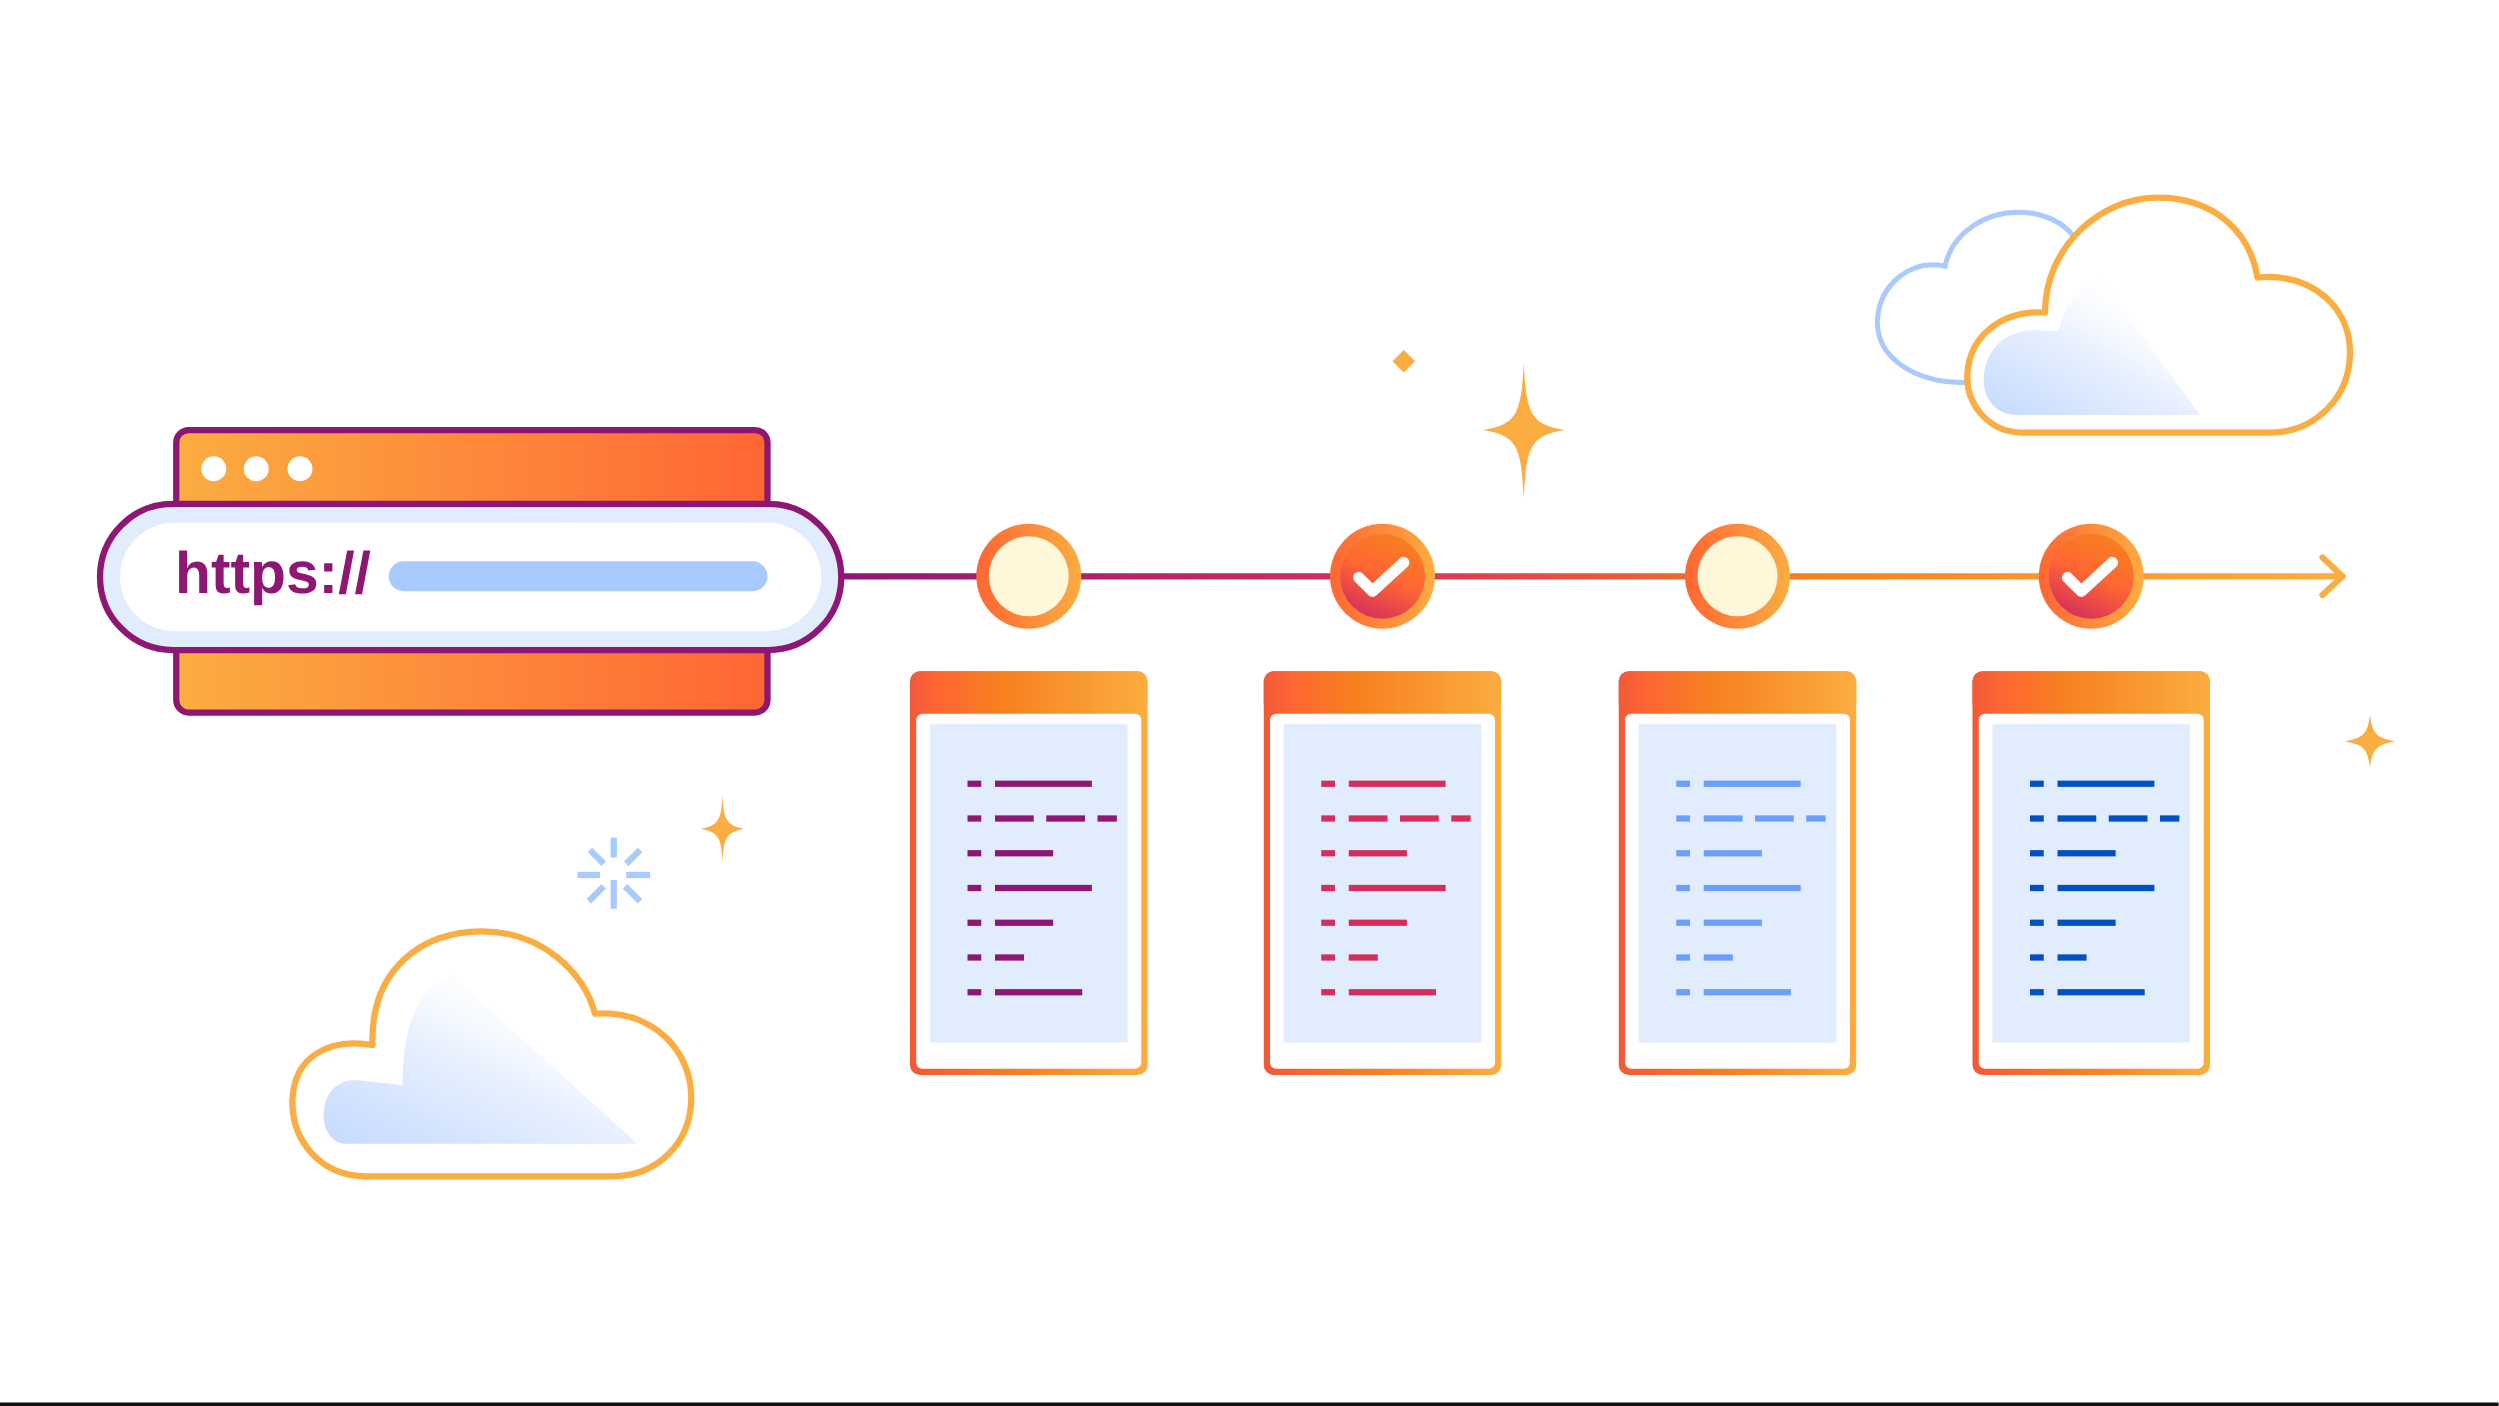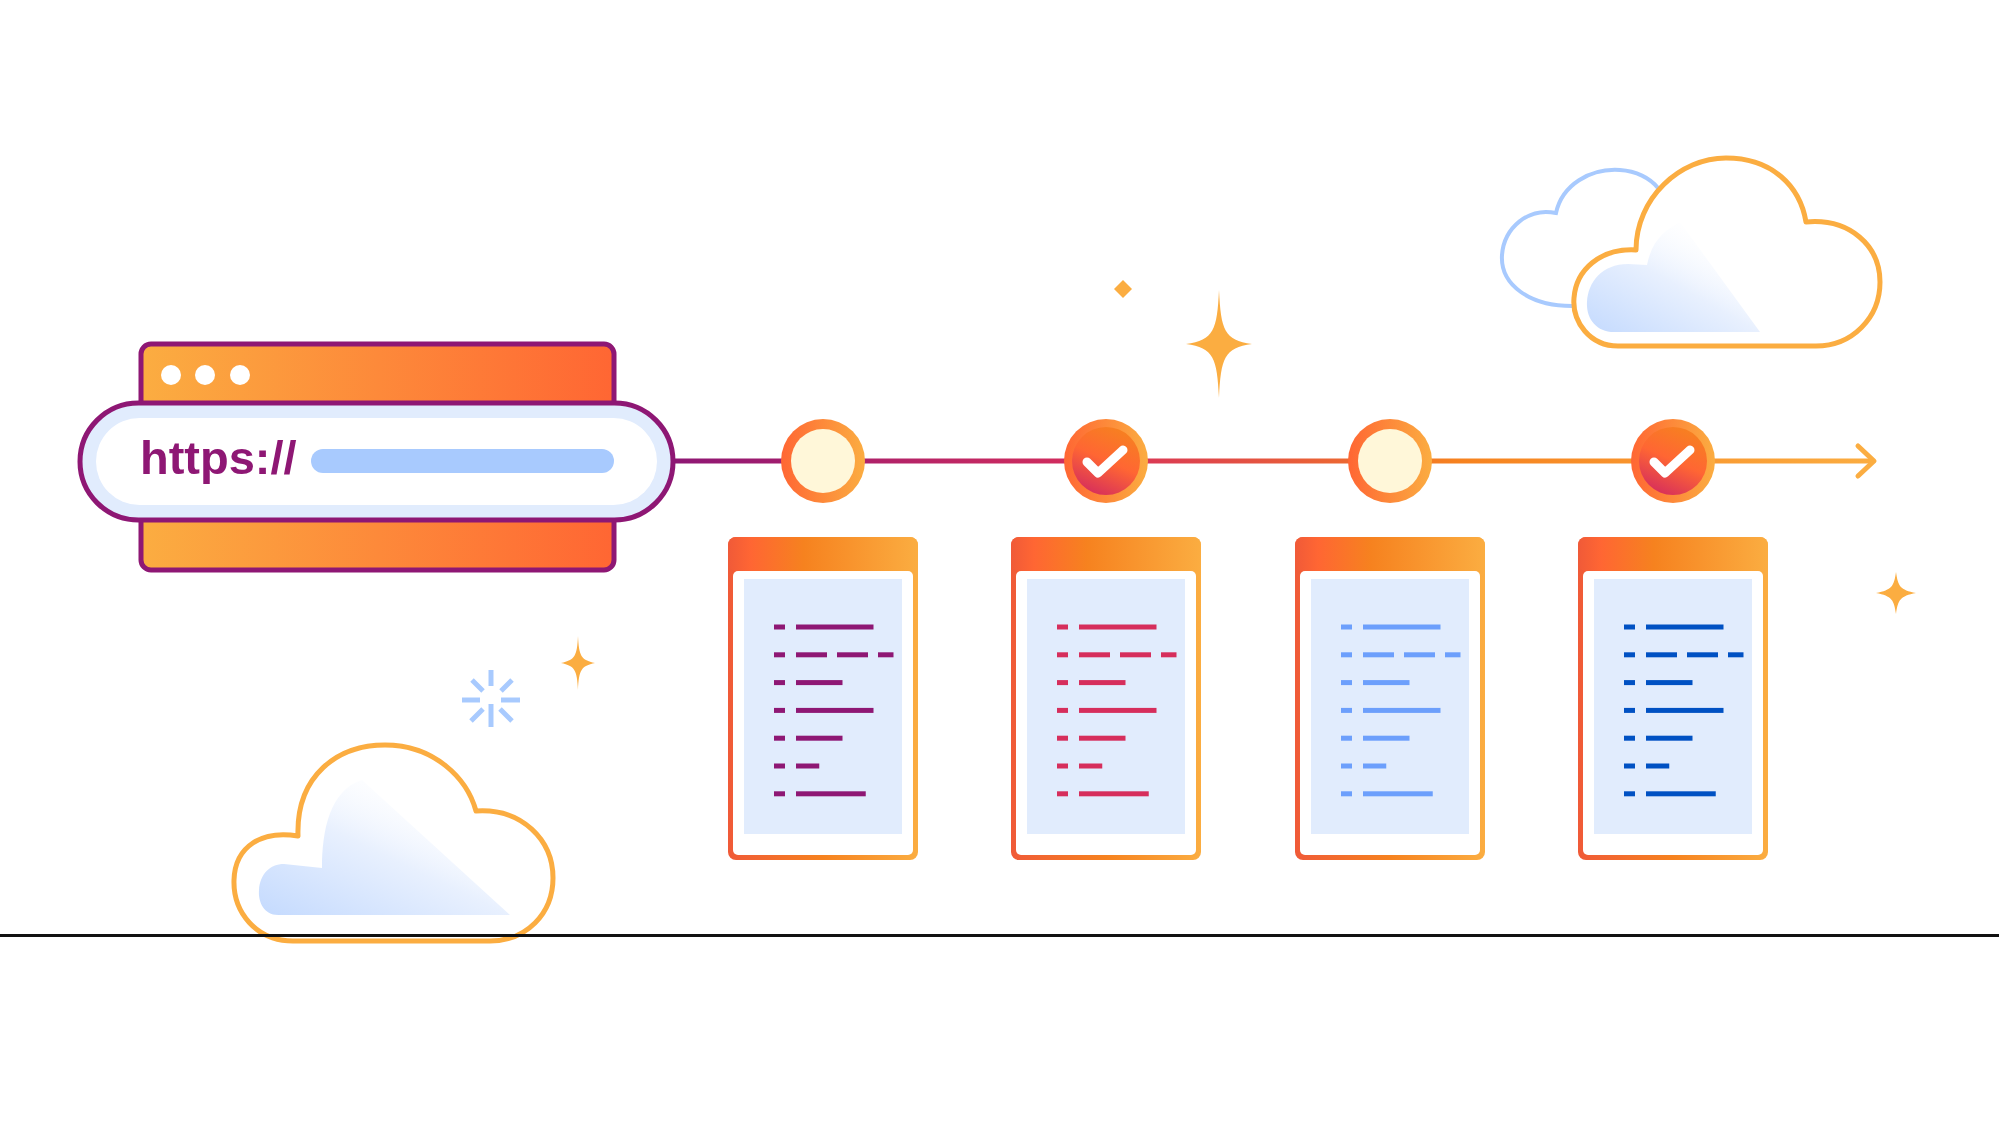--- a/index.html
+++ b/index.html
@@ -1,18 +1,18 @@
 <!DOCTYPE html>
 <html><head>
 <meta charset="utf-8">
 <style>
   html, body { margin: 0; padding: 0; background: #ffffff; }
   body { width: 1999px; height: 1125px; overflow: hidden; position: relative;
          font-family: "Liberation Sans", sans-serif; }
-  #stage { position: absolute; left: 0; top: 0; width: 1999px; height: 937px; }
+  #stage { position: absolute; left: 0; top: 0; width: 1999px; height: 1125px; }
   .bottom-rule { position: absolute; left: 0; bottom: 0; width: 1999px; height: 3px; background: #111111; }
   .url-text { font-family: "Liberation Sans", sans-serif; font-weight: 700; font-size: 47px; fill: #8e1774; letter-spacing: 0px; }
 </style>
 </head>
 <body>
 
 <div id="stage">
   <svg width="1999" height="1125" viewBox="0 0 1999 1125" xmlns="http://www.w3.org/2000/svg">
     <defs>
       <linearGradient id="gTitle" x1="0" y1="0" x2="1" y2="0">

